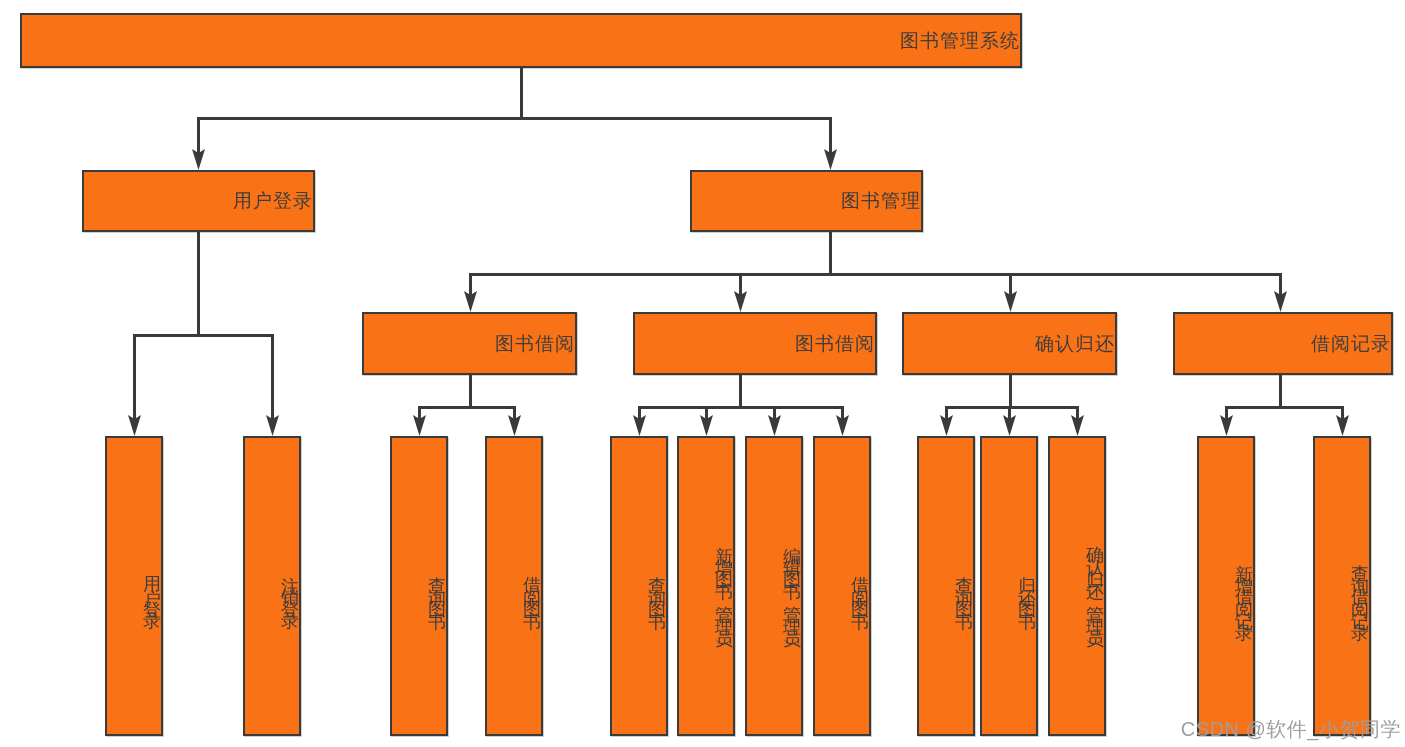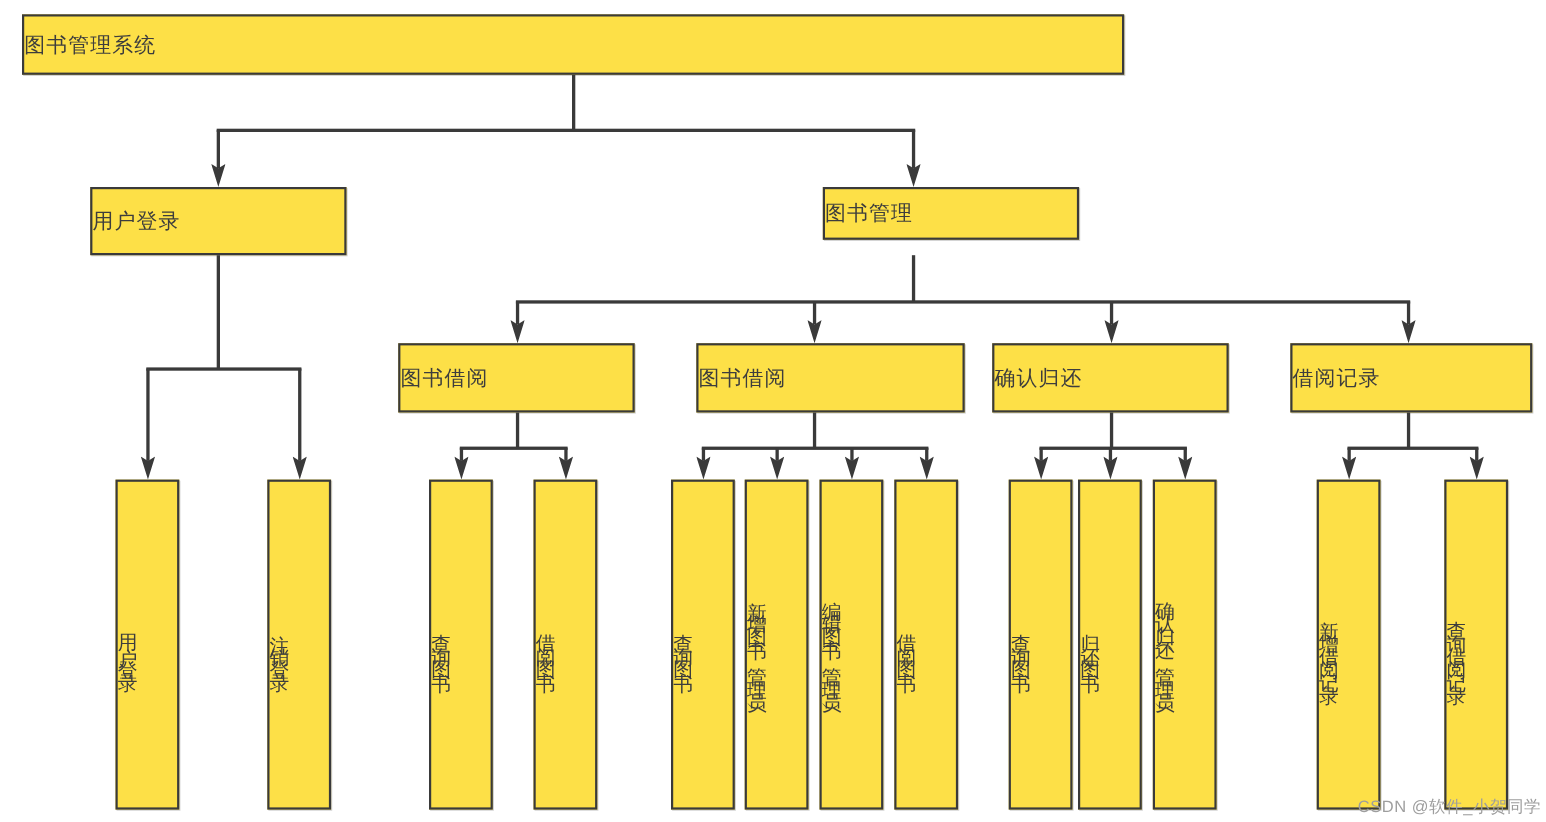--- a/index.html
+++ b/index.html
@@ -6,26 +6,26 @@
   #page {
     position: relative;
     width: 1405px;
     height: 747px;
     background: #ffffff;
     font-family: "Liberation Sans", sans-serif;
     overflow: hidden;
   }
   .node {
     position: absolute;
-    background: #fde047;
+    background: #f97316;
     border: 2px solid #3a3a3a;
     box-sizing: border-box;
     display: flex;
     align-items: center;
-    justify-content: flex-start;
+    justify-content: flex-end;
     box-shadow: 1px 1px 0 rgba(120,120,120,0.35);
   }
   .node.h .label {
     font-size: 19px;
     color: #3d3d3d;
     letter-spacing: 1px;
     white-space: nowrap;
   }
   .node.v .label {
     writing-mode: vertical-rl;
@@ -41,39 +41,39 @@
   }
   .arrowhead {
     position: absolute;
     width: 13px;
     height: 21px;
   }
   #watermark {
     position: absolute;
     right: 4px;
     bottom: 4px;
-    font-size: 15px;
+    font-size: 20px;
     color: #9e9e9e;
     letter-spacing: 0.5px;
     z-index: 10;
     white-space: nowrap;
   }
 </style>
 </head>
 <body>
 
 <div id="page">
   <div id="nodes-layer">
       <div class="node h" style="left: 20px; top: 13px; width: 1002px; height: 55px; border-color: rgb(58, 58, 58);">
         <span class="label">图书管理系统</span>
       </div>
       <div class="node h" style="left: 82px; top: 170px; width: 233px; height: 62px; border-color: rgb(58, 58, 58);">
         <span class="label">用户登录</span>
       </div>
-      <div class="node h" style="left: 748px; top: 170px; width: 233px; height: 48px; border-color: rgb(58, 58, 58);">
+      <div class="node h" style="left: 690px; top: 170px; width: 233px; height: 62px; border-color: rgb(58, 58, 58);">
         <span class="label">图书管理</span>
       </div>
       <div class="node h" style="left: 362px; top: 312px; width: 215px; height: 63px; border-color: rgb(58, 58, 58);">
         <span class="label">图书借阅</span>
       </div>
       <div class="node h" style="left: 633px; top: 312px; width: 244px; height: 63px; border-color: rgb(58, 58, 58);">
         <span class="label">图书借阅</span>
       </div>
       <div class="node h" style="left: 902px; top: 312px; width: 215px; height: 63px; border-color: rgb(58, 58, 58);">
         <span class="label">确认归还</span>

